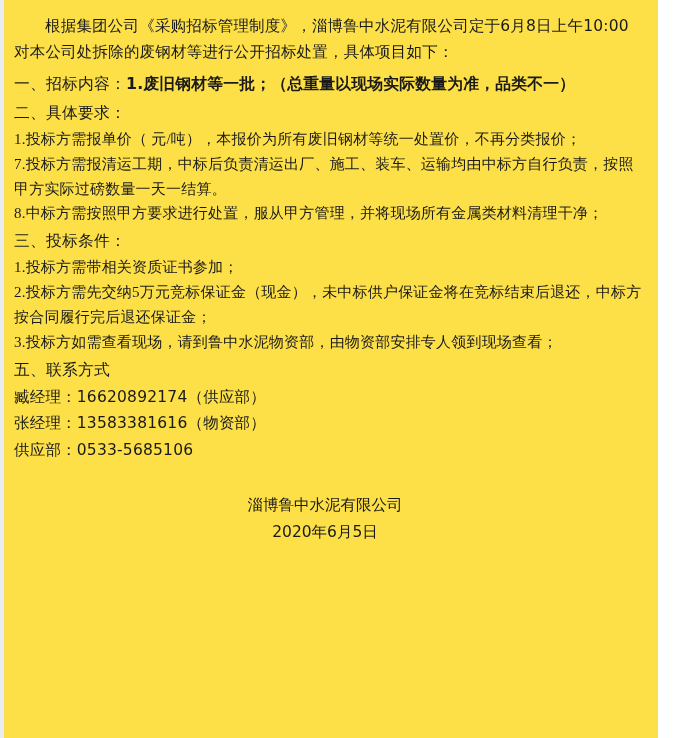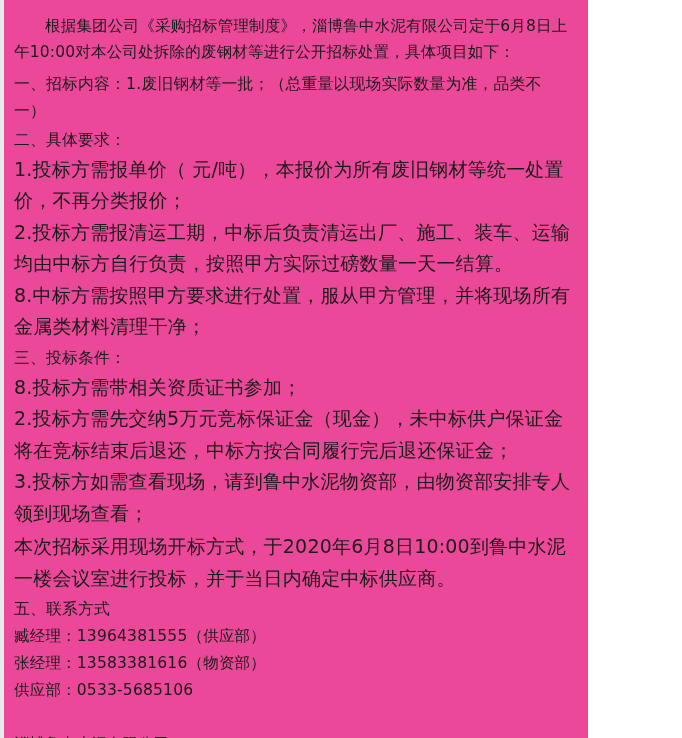--- a/index.html
+++ b/index.html
@@ -9,25 +9,25 @@
   body {
     width: 682px;
     height: 738px;
     background: #ffffff;
     font-family: "DejaVu Sans", "Liberation Sans", sans-serif;
     color: #1a1a1a;
     overflow: hidden;
   }
   .page {
     position: relative;
-    width: 588px;
+    width: 658px;
     height: 738px;
     box-sizing: border-box;
     padding: 14px 16px 10px 14px;
-    background: #ec4899;
+    background: #fde047;
   }
   .left-rule {
     position: absolute;
     left: 0;
     top: 0;
     width: 4px;
     height: 738px;
     background: #e9ecef;
   }
   p {
@@ -45,36 +45,37 @@
   .heading {
     font-weight: bold;
     font-size: 15.8px;
     line-height: 1.7;
     margin-top: 2px;
   }
   .heading .htext {
     font-weight: normal;
   }
   .inline-after {
-    font-weight: normal;
+    font-weight: bold;
   }
   .para {
-    font-size: 19px;
+    font-size: 15px;
     line-height: 1.66;
+    font-family: Liberation Serif, serif;
   }
   .block {
     margin-bottom: 2px;
   }
   .contact-line {
     font-size: 15.5px;
     line-height: 1.72;
   }
   .signature {
     margin-top: 28px;
-    text-align: left;
+    text-align: center;
     font-size: 15.5px;
     line-height: 1.75;
     padding-right: 6px;
   }
   .sig-line {
     display: block;
   }
 </style>
 </head>
 <body>
@@ -88,42 +89,41 @@
     <p class="heading">
       <span class="htext">一、招标内容：</span><span class="inline-after">1.废旧钢材等一批；（总重量以现场实际数量为准，品类不一）</span>
     </p>
   </div>
 
   <div class="block">
     <p class="heading">
       <span class="htext">二、具体要求：</span>
     </p>
     <p class="para">1.投标方需报单价（            元/吨），本报价为所有废旧钢材等统一处置价，不再分类报价；</p>
-    <p class="para">2.投标方需报清运工期，中标后负责清运出厂、施工、装车、运输均由中标方自行负责，按照甲方实际过磅数量一天一结算。</p>
+    <p class="para">7.投标方需报清运工期，中标后负责清运出厂、施工、装车、运输均由中标方自行负责，按照甲方实际过磅数量一天一结算。</p>
     <p class="para">8.中标方需按照甲方要求进行处置，服从甲方管理，并将现场所有金属类材料清理干净；</p>
   </div>
 
   <div class="block">
     <p class="heading">
       <span class="htext">三、投标条件：</span>
     </p>
-    <p class="para">8.投标方需带相关资质证书参加；</p>
+    <p class="para">1.投标方需带相关资质证书参加；</p>
     <p class="para">2.投标方需先交纳5万元竞标保证金（现金），未中标供户保证金将在竞标结束后退还，中标方按合同履行完后退还保证金；</p>
     <p class="para">3.投标方如需查看现场，请到鲁中水泥物资部，由物资部安排专人领到现场查看；</p>
   </div>
 
   <div class="block">
-    <p class="para">本次招标采用现场开标方式，于2020年6月8日10:00到鲁中水泥一楼会议室进行投标，并于当日内确定中标供应商。</p>
   </div>
 
   <div class="block">
     <p class="heading">
       <span class="htext">五、联系方式</span>
     </p>
-    <p class="contact-line">臧经理：13964381555（供应部）</p>
+    <p class="contact-line">臧经理：16620892174（供应部）</p>
     <p class="contact-line">张经理：13583381616（物资部）</p>
     <p class="contact-line">供应部：0533-5685106</p>
   </div>
 
   <div class="signature">
     <span class="sig-line">淄博鲁中水泥有限公司</span>
     <span class="sig-line">2020年6月5日</span>
   </div>
 </div>
 

